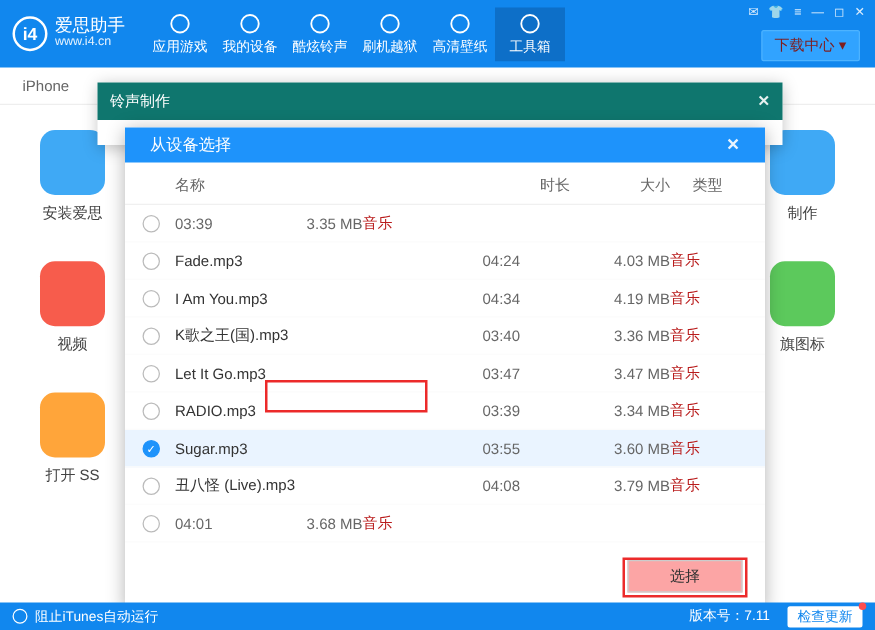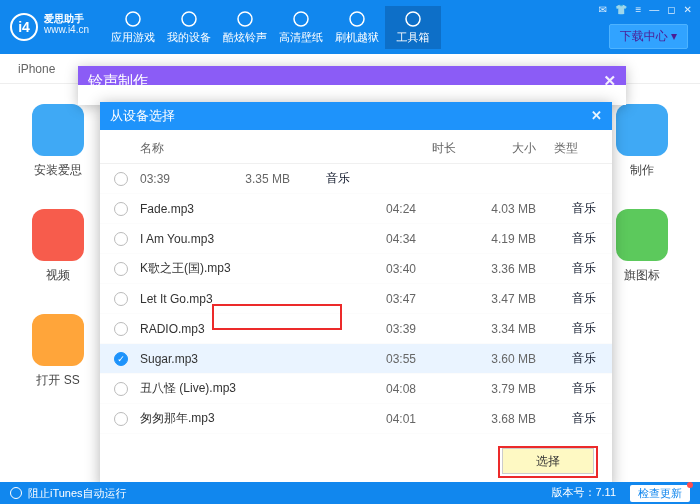--- a/index.html
+++ b/index.html
@@ -1,59 +1,59 @@
 <!DOCTYPE html>
 <html><head>
 <meta charset="utf-8">
 <style>
 *{margin:0;padding:0;box-sizing:border-box;font-family:"Microsoft YaHei",Arial,sans-serif}
 body{width:700px;height:504px;background:#fff;position:relative;overflow:hidden;font-size:12px}
 .topbar{height:54px;background:#1187ee;display:flex;align-items:center;color:#fff;padding:0 10px;position:relative}
 .logo{display:flex;align-items:flex-start;gap:6px;margin-right:16px}
 .logo-badge{width:28px;height:28px;border:2px solid #fff;border-radius:50%;display:flex;align-items:center;justify-content:center;font-weight:bold;font-size:14px}
 .logo-text{line-height:1.1}
-.logo-title{font-size:10px;font-weight:bold}
+.logo-title{font-size:14px;font-weight:normal}
 .logo-url{font-size:10px;opacity:.9}
 .nav{display:flex}
 .nav-item{width:56px;text-align:center;font-size:11px;padding:4px 0}
 .nav-item svg{display:block;margin:0 auto 2px}
 .nav-item.active{background:#0d6fc8}
 .winctrl{position:absolute;right:8px;top:4px;display:flex;gap:8px;font-size:10px;align-items:center}
 .winctrl span{opacity:.85}
-.download-btn{position:absolute;right:12px;top:24px;background:#31a3ff;border:1px solid #4db3ff;padding:3px 10px;font-size:12px;color:#4c1d95;border-radius:2px}
+.download-btn{position:absolute;right:12px;top:24px;background:#31a3ff;border:1px solid #4db3ff;padding:3px 10px;font-size:12px;color:#7f1d1d;border-radius:2px}
 .crumb{height:30px;line-height:30px;padding-left:18px;color:#666;font-size:12px;border-bottom:1px solid #eee}
 .bg-icons{position:absolute;left:0;right:0;top:84px;bottom:22px;padding:20px 26px}
 .bg-row{display:flex;gap:72px;margin-bottom:30px}
 .bg-cell{width:64px;text-align:center;color:#444;font-size:12px}
 .bg-cell .sq{width:52px;height:52px;border-radius:12px;margin:0 auto 6px}
 .c1{background:#3fa9f5}.c2{background:#f75c4c}.c3{background:#ffa53a}.c4{background:#5cc95c}
 .modal1{position:absolute;left:78px;top:66px;width:548px;background:#fff;box-shadow:0 2px 12px rgba(0,0,0,.25)}
-.m1-title{background:#8b5cf6;color:#fff;height:19px;line-height:30px;padding:0 10px;display:flex;justify-content:space-between;font-size:15px}
+.m1-title{background:#0f766e;color:#fff;height:30px;line-height:30px;padding:0 10px;display:flex;justify-content:space-between;font-size:12px}
 .m1-body{height:20px}
 .modal2{position:absolute;left:100px;top:102px;width:512px;background:#fff;box-shadow:0 2px 14px rgba(0,0,0,.3)}
-.m2-title{background:#1e93fb;color:#fff;height:28px;line-height:28px;padding:0 10px;display:flex;justify-content:space-between;font-size:13px}
+.m2-title{background:#1e93fb;color:#fff;height:28px;line-height:28px;padding:0 20px;display:flex;justify-content:space-between;font-size:13px}
 .close-x{cursor:pointer;font-weight:bold;opacity:.9}
 .tbl-head{display:flex;padding:10px 16px 6px 40px;color:#666;font-size:12px;border-bottom:1px solid #f0f0f0}
 .col-name{flex:1}
 .col-dur{width:70px;text-align:right}
 .col-size{width:80px;text-align:right}
 .col-type{width:60px;text-align:center}
 .rows{max-height:274px;overflow:hidden}
 .row{display:flex;align-items:center;padding:6px 16px 6px 14px;font-size:12px;color:#444;border-bottom:1px solid #fcfcfc}
 .row.sel{background:#eaf4ff}
 .radio{width:14px;height:14px;border:1px solid #bbb;border-radius:50%;margin-right:12px;flex-shrink:0;display:flex;align-items:center;justify-content:center}
 .row.sel .radio{background:#1e93fb;border-color:#1e93fb}
 .row.sel .radio::after{content:"✓";color:#fff;font-size:9px}
 .row .col-name{flex:1;color:#333}
 .row .col-dur{width:70px;text-align:left;color:#666}
 .row .col-size{width:80px;text-align:right;color:#666}
-.row .col-type{width:60px;text-align:right;color:#0f172a}
+.row .col-type{width:60px;text-align:left;color:#b91c1c}
 .hl{position:absolute;border:2px solid #ec2a2a;pointer-events:none}
 .footer-btn{display:flex;justify-content:flex-end;padding:10px 18px 14px}
-.select-btn{width:92px;height:26px;background:#fef9c3;border:1px solid #ccc;color:#333;font-size:12px;cursor:pointer}
+.select-btn{width:92px;height:26px;background:#fca5a5;border:1px solid #ccc;color:#333;font-size:12px;cursor:pointer}
 .statusbar{position:absolute;left:0;right:0;bottom:0;height:22px;background:#1187ee;color:#fff;display:flex;align-items:center;padding:0 10px;font-size:11px;justify-content:space-between}
 .status-left{display:flex;align-items:center;gap:6px}
 .status-left .circ{width:12px;height:12px;border:1.5px solid #fff;border-radius:50%}
 .status-right{display:flex;align-items:flex-start;gap:14px}
 .upd-btn{background:#fff;color:#1187ee;padding:1px 8px;border-radius:2px;position:relative}
 .upd-btn::after{content:"";position:absolute;width:6px;height:6px;background:#ff4d4d;border-radius:50%;right:-3px;top:-3px}
 </style>
 </head>
 <body>
 
@@ -81,27 +81,27 @@
       <div class="nav-item">
         <svg width="20" height="18">
           <circle cx="10" cy="9" r="7" fill="none" stroke="#fff" stroke-width="1.5"></circle>
         </svg>
         <div>酷炫铃声</div>
       </div>
       <div class="nav-item">
         <svg width="20" height="18">
           <circle cx="10" cy="9" r="7" fill="none" stroke="#fff" stroke-width="1.5"></circle>
         </svg>
+        <div>刷机越狱</div>
+      </div>
+      <div class="nav-item">
+        <svg width="20" height="18">
+          <circle cx="10" cy="9" r="7" fill="none" stroke="#fff" stroke-width="1.5"></circle>
+        </svg>
         <div>高清壁纸</div>
-      </div>
-      <div class="nav-item">
-        <svg width="20" height="18">
-          <circle cx="10" cy="9" r="7" fill="none" stroke="#fff" stroke-width="1.5"></circle>
-        </svg>
-        <div>刷机越狱</div>
       </div>
       <div class="nav-item active">
         <svg width="20" height="18">
           <circle cx="10" cy="9" r="7" fill="none" stroke="#fff" stroke-width="1.5"></circle>
         </svg>
         <div>工具箱</div>
       </div>
     </div>
   <div class="winctrl">
     <span>✉</span>
@@ -215,21 +215,20 @@
       </div>
       <div class="row">
         <div class="radio"></div>
         <div class="col-name">丑八怪 (Live).mp3</div>
         <div class="col-dur">04:08</div>
         <div class="col-size">3.79 MB</div>
         <div class="col-type">音乐</div>
       </div>
       <div class="row">
         <div class="radio"></div>
-        <div class="col-name">匆匆那年.mp3</div>
         <div class="col-dur">04:01</div>
         <div class="col-size">3.68 MB</div>
         <div class="col-type">音乐</div>
       </div>
       <div class="row"></div>
     </div>
   <div class="footer-btn">
     <button class="select-btn">选择</button>
   </div>
   <div class="hl" style="left:112px;top:202px;width:130px;height:26px"></div>

